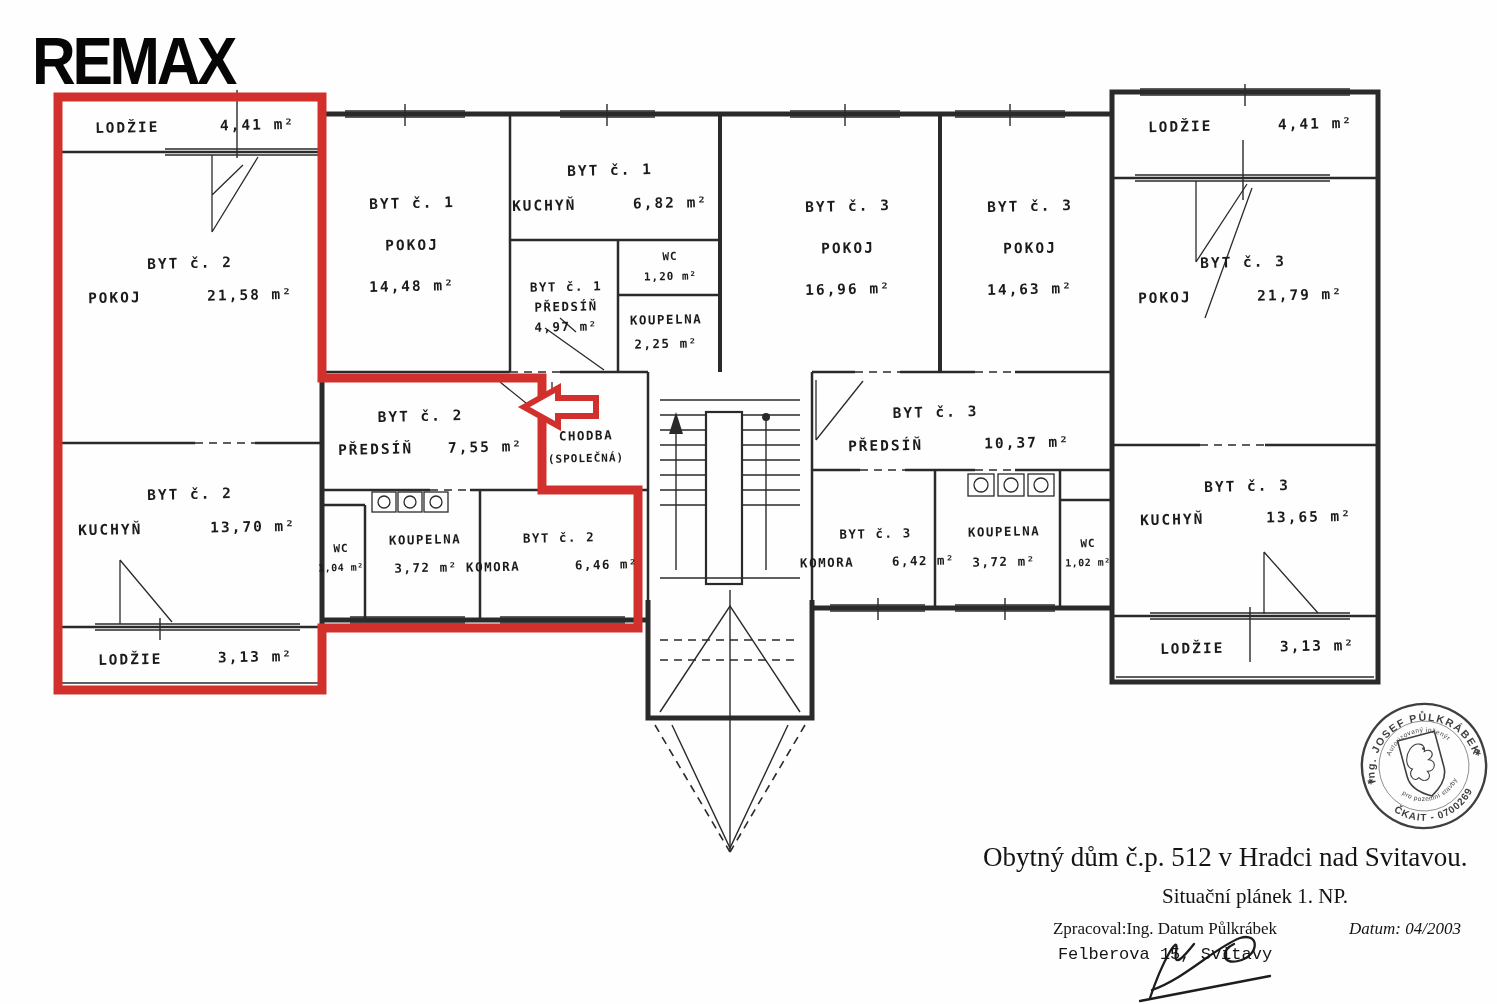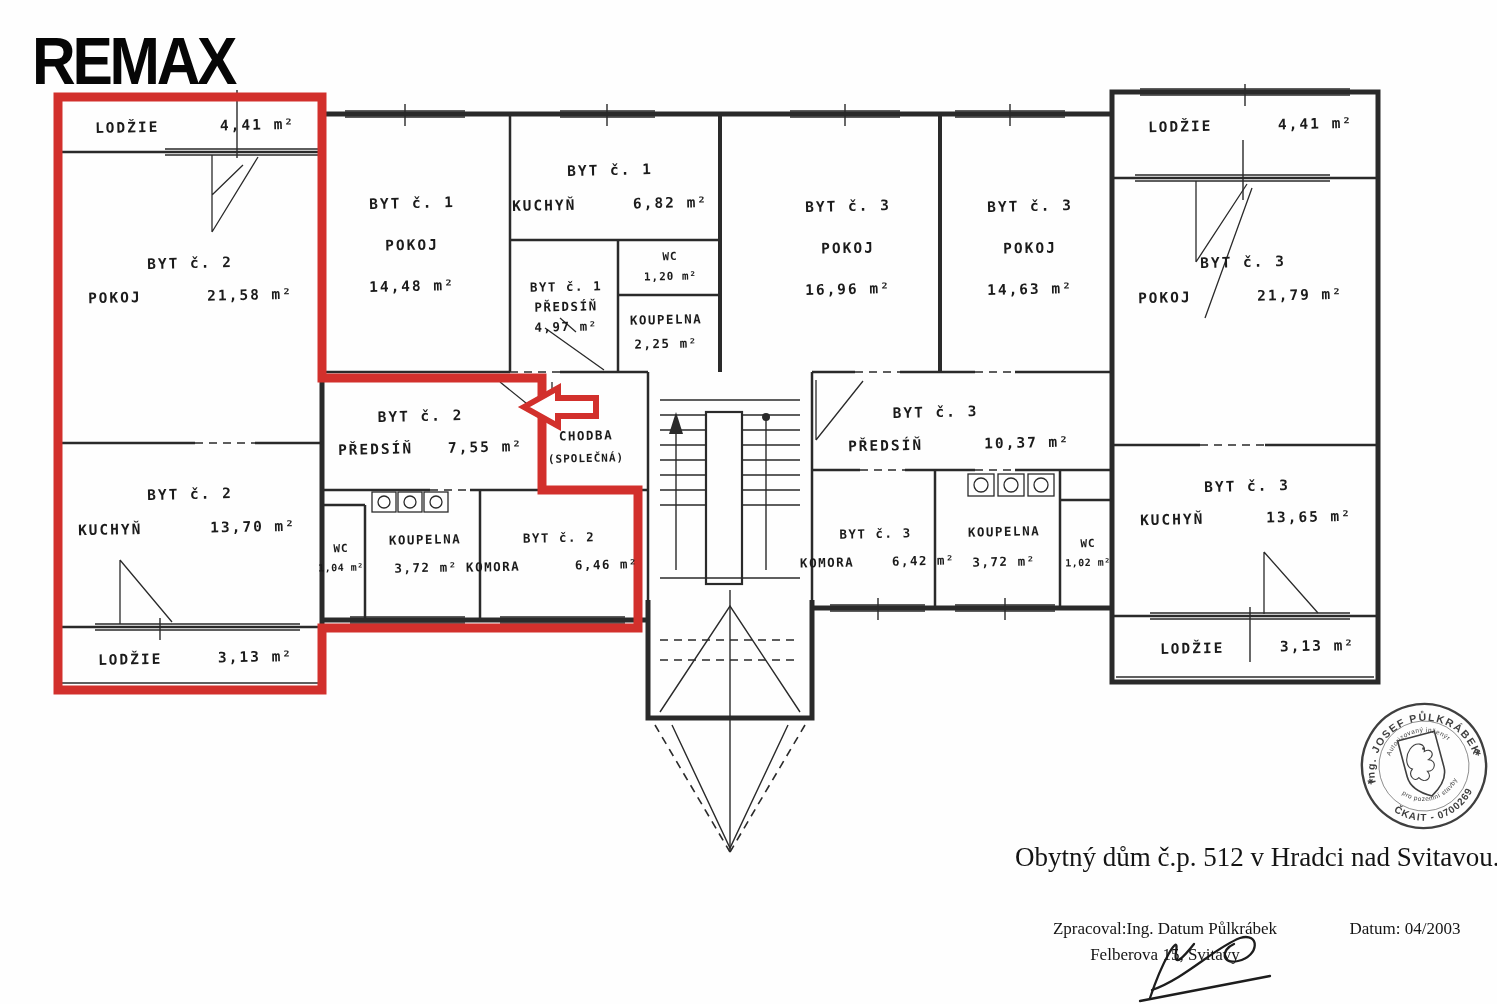--- a/index.html
+++ b/index.html
@@ -294,18 +294,19 @@
         <span>13,65 m²</span>
       </div>
   </div>
   <div class="lbl" style="left:1160px;top:639px;width:195px;">
     <div class="row">
         <span>LODŽIE</span>
         <span>3,13 m²</span>
       </div>
   </div>
 
-  <div class="cap cap-title" style="left:1015px;top:842px;width:480px;text-align:center;">Obytný dům č.p. 512 v Hradci nad Svitavou.</div>
+  <div class="cap cap-title" style="left:983px;top:842px;width:480px;text-align:center;">Obytný dům č.p. 512 v Hradci nad Svitavou.</div>
+  <div class="cap cap-sub" style="left:1015px;top:884px;width:480px;">Situační plánek 1. NP.</div>
   <div class="cap cap-small" style="left:1030px;top:919px;width:270px;">Zpracoval:Ing. Datum Půlkrábek</div>
-  <div class="cap cap-small" style="left:1030px;top:945px;width:270px;">Felberova 15, Svitavy</div>
-  <div class="cap cap-small" style="left:1325px;top:919px;width:160px;">Datum: 04/2003</div>
+  <div class="cap cap-small" style="left:1030px;top:945px;width:270px;font-family:Liberation Mono, monospace;">Felberova 15, Svitavy</div>
+  <div class="cap cap-small" style="left:1325px;top:919px;width:160px;font-style:italic;">Datum: 04/2003</div>
 
 </div>
 
 </body></html>

